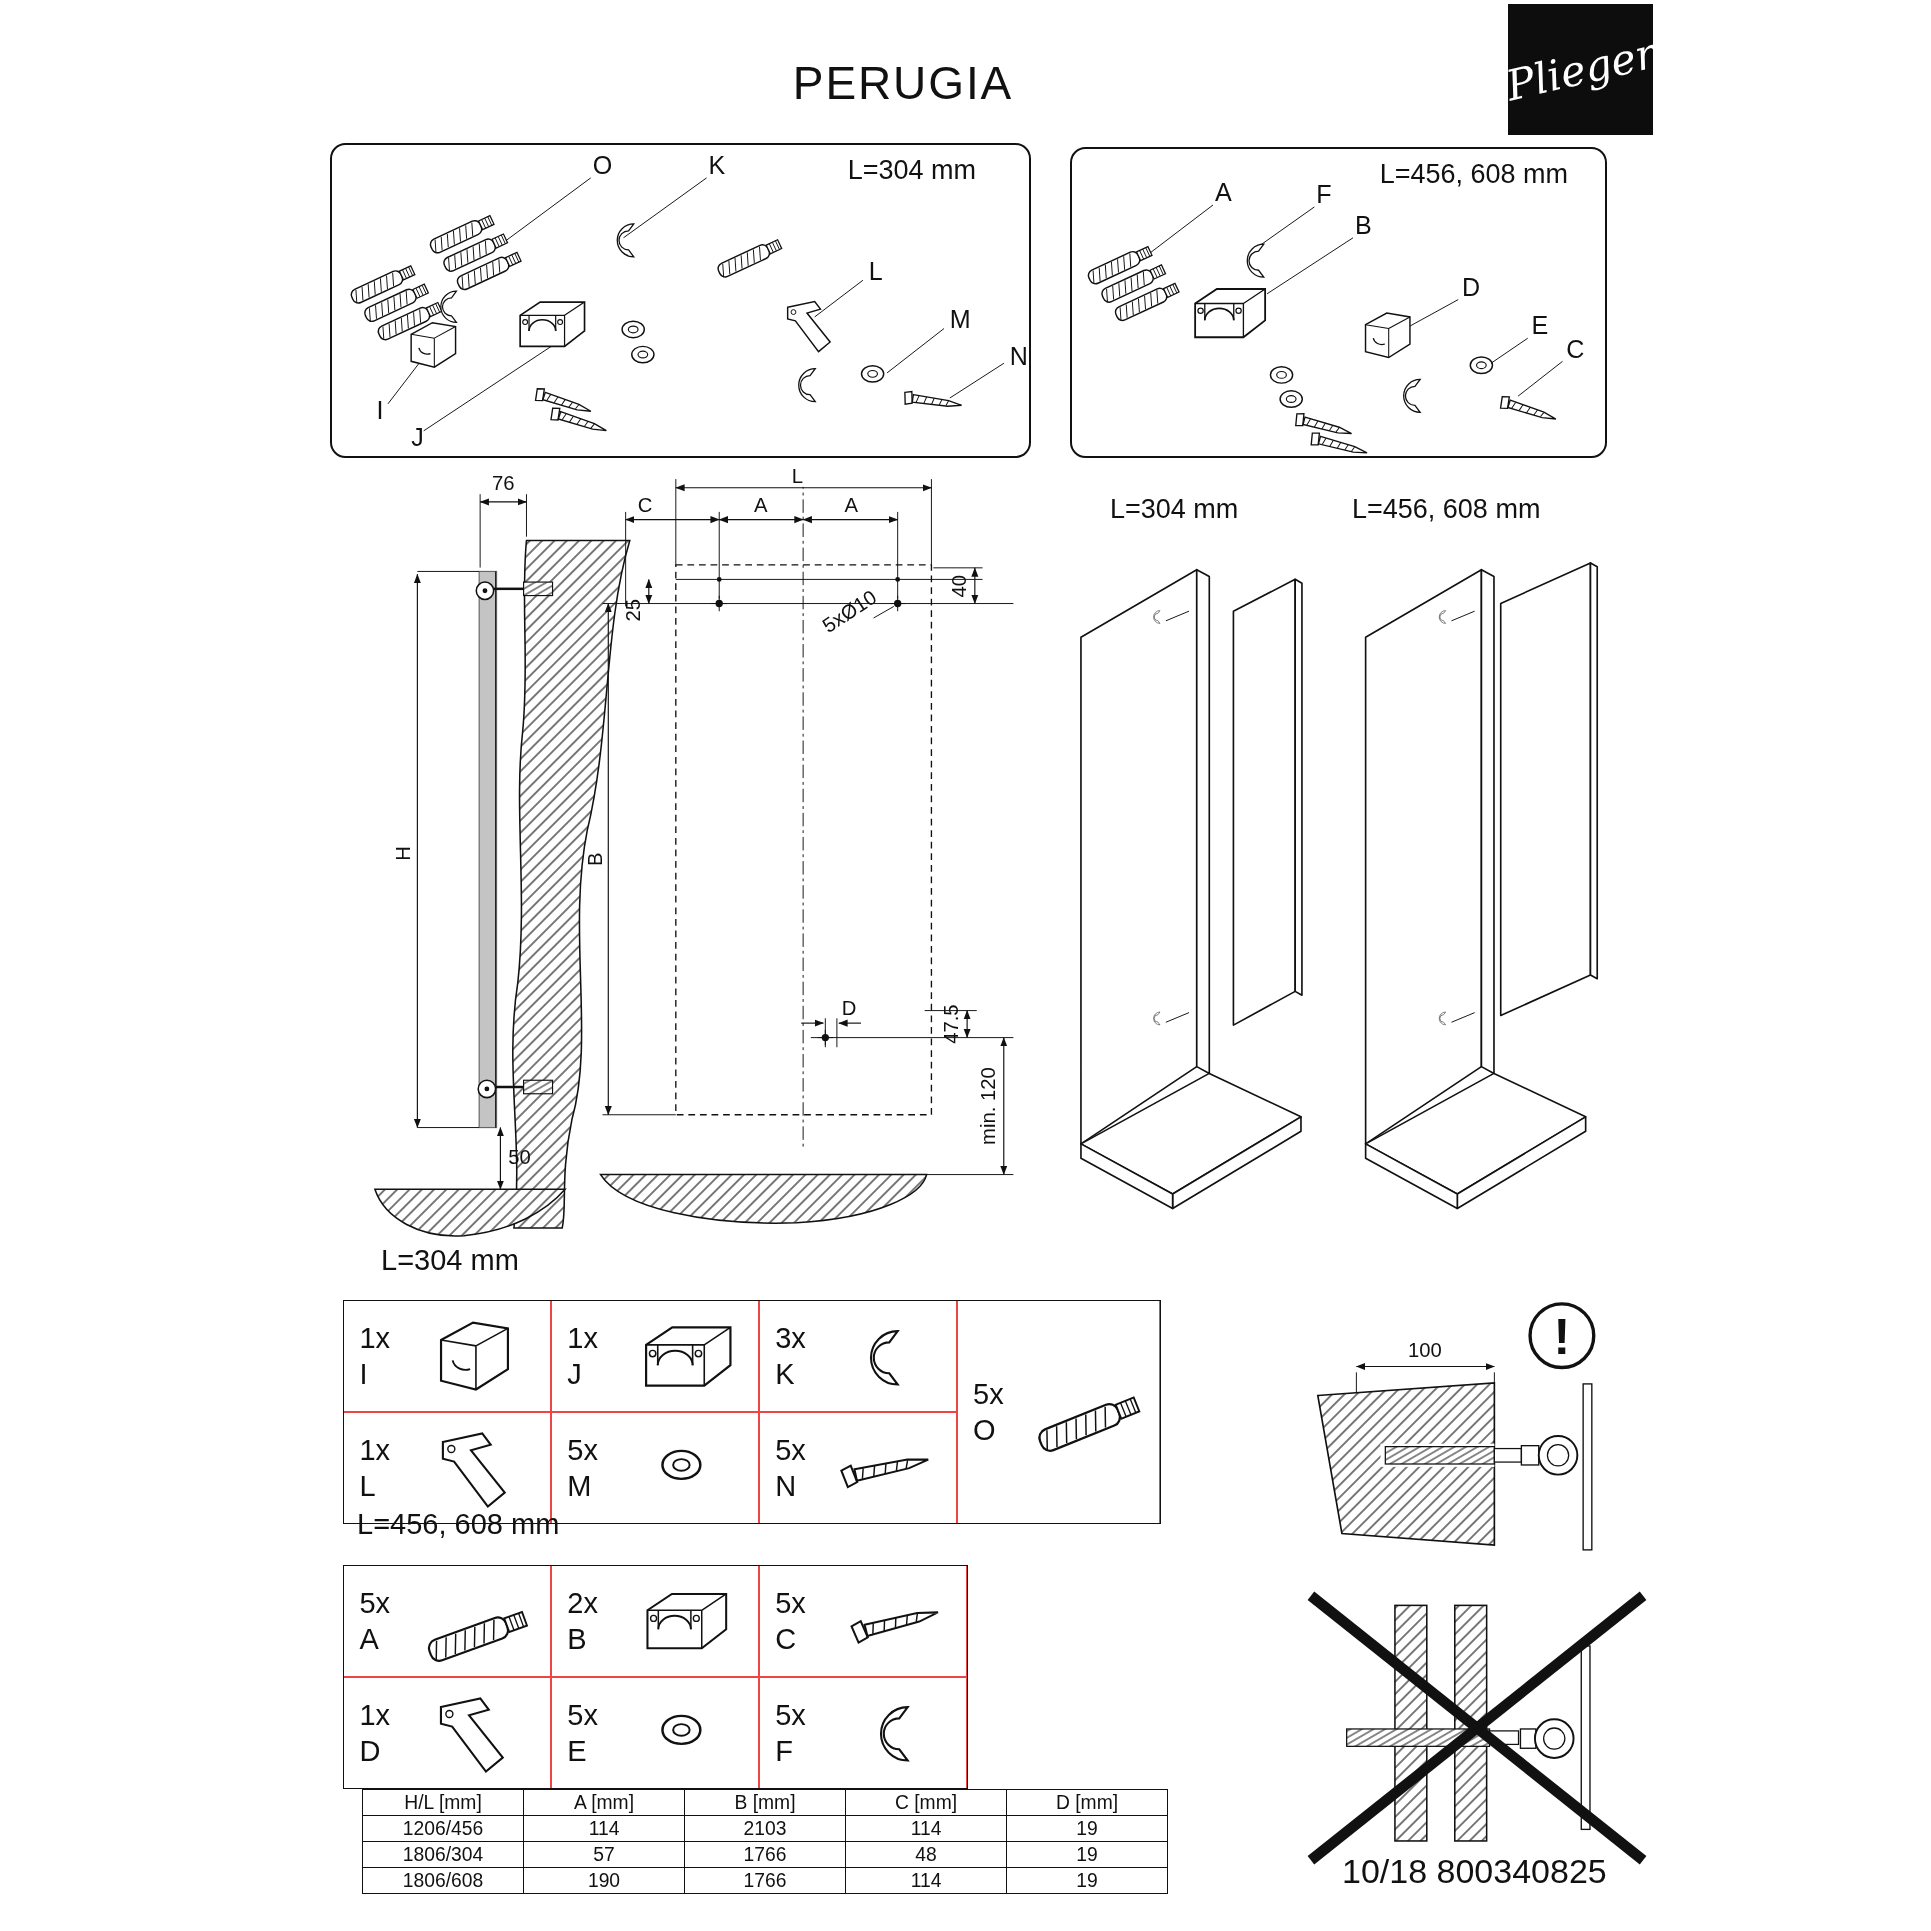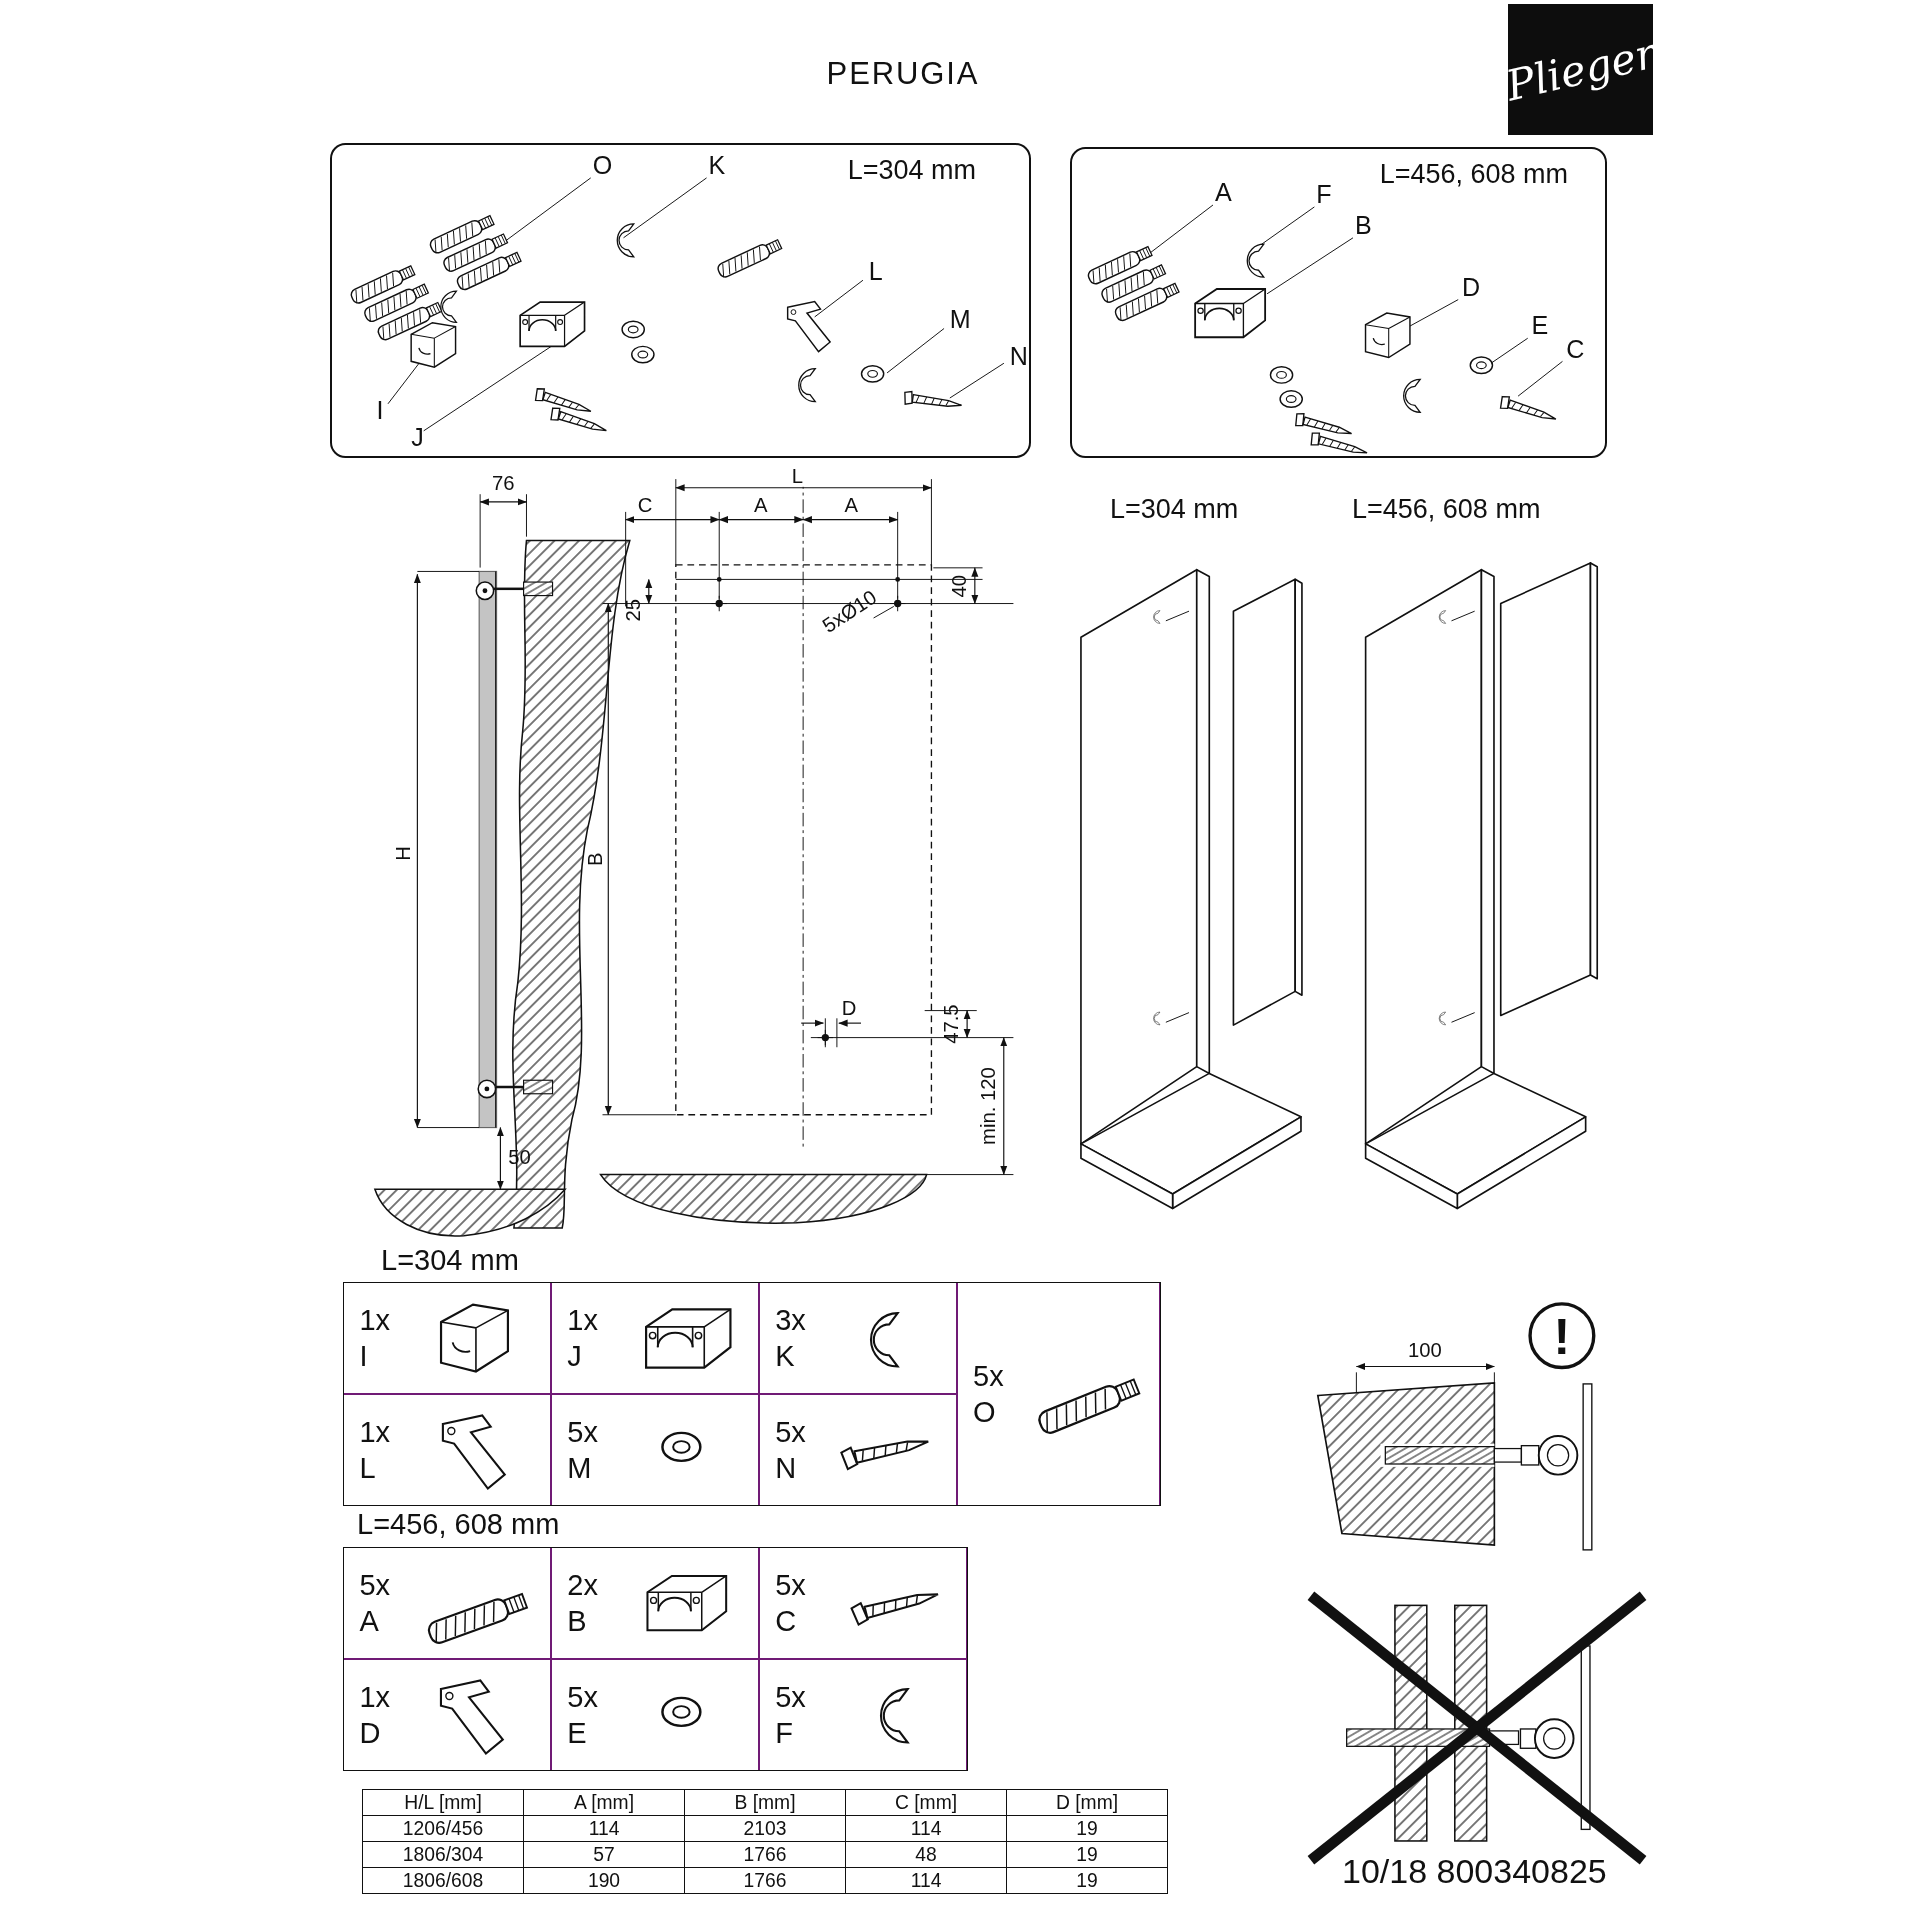--- a/index.html
+++ b/index.html
@@ -1,20 +1,20 @@
 <!DOCTYPE html>
 <html><head>
 <meta charset="utf-8">
 <style>
   html,body{margin:0;padding:0;background:#fff;}
   #canvas{position:relative;width:1931px;height:1931px;background:#fff;overflow:hidden;
           font-family:"Liberation Sans",sans-serif;color:#111;}
   .abs{position:absolute;}
   
-  #title{left:676px;top:56px;width:454px;text-align:center;font-size:31px;letter-spacing:1.9px;}
+  #title{left:676px;top:56px;width:454px;text-align:center;font-size:46px;letter-spacing:1.9px;}
   #logo{left:1508px;top:3.9px;width:145px;height:131px;background:#0d0d0d;display:flex;align-items:center;justify-content:center;}
   #logo span{color:#fff;font-family:"DejaVu Serif",serif;font-style:italic;font-size:42px;transform:rotate(-13deg);}
   .sizelabel{font-size:27px;}
   .ptlabel{font-size:29px;}
   #doc-code{left:1342px;top:1852px;width:299px;text-align:left;font-size:34px;}
   
   .partbox{border:2.4px solid #111;border-radius:15.4px;background:#fff;}
   #box-304{left:330px;top:143px;width:697px;height:311px;}
   #box-456{left:1070px;top:147px;width:533px;height:307px;}
   .boxlabel{position:absolute;top:9.7px;font-size:27px;}
@@ -25,21 +25,21 @@
   svg text{font-family:"Liberation Sans",sans-serif;fill:#111;}
   .ltr{font-size:26px;}
   .dtxt{font-size:21px;}
   .leader line{stroke:#111;stroke-width:1;}
   .thin{stroke:#111;stroke-width:1;fill:none;}
   .dim{stroke:#111;stroke-width:1.2;fill:none;}
   .dash{stroke:#111;stroke-width:1.4;fill:none;stroke-dasharray:7 5;}
   .cl{stroke:#111;stroke-width:1;fill:none;stroke-dasharray:14 4 3 4;}
   .iso polygon{fill:#fff;stroke:#111;stroke-width:1.7;stroke-linejoin:round;}
   
-  .ptable{display:grid;gap:1.9px;background:#701a75;border:1.9px solid #111;}
+  .ptable{display:grid;gap:1.9px;background:#ef4444;border:1.9px solid #111;margin-top:18px;}
   #parts-table-304{left:343px;top:1282px;grid-template-columns:206px 206px 196px 201px;grid-template-rows:110px 110px;width:816px;}
   #parts-table-456{left:343px;top:1547px;grid-template-columns:206px 206px 206px;grid-template-rows:110px 110px;width:623px;}
   .pcell{background:#fff;display:flex;align-items:center;justify-content:space-between;padding:5.8px 13.5px 5.8px 15.4px;}
   .pqty{font-size:29px;line-height:1.25;}
   
   #spec-table{left:362px;top:1789px;border-collapse:collapse;background:#fff;}
   #spec-table th,#spec-table td{border:1.4px solid #111;width:160px;height:25px;text-align:center;
      font-weight:normal;font-size:19.3px;padding:0;}
 </style>
 </head>

